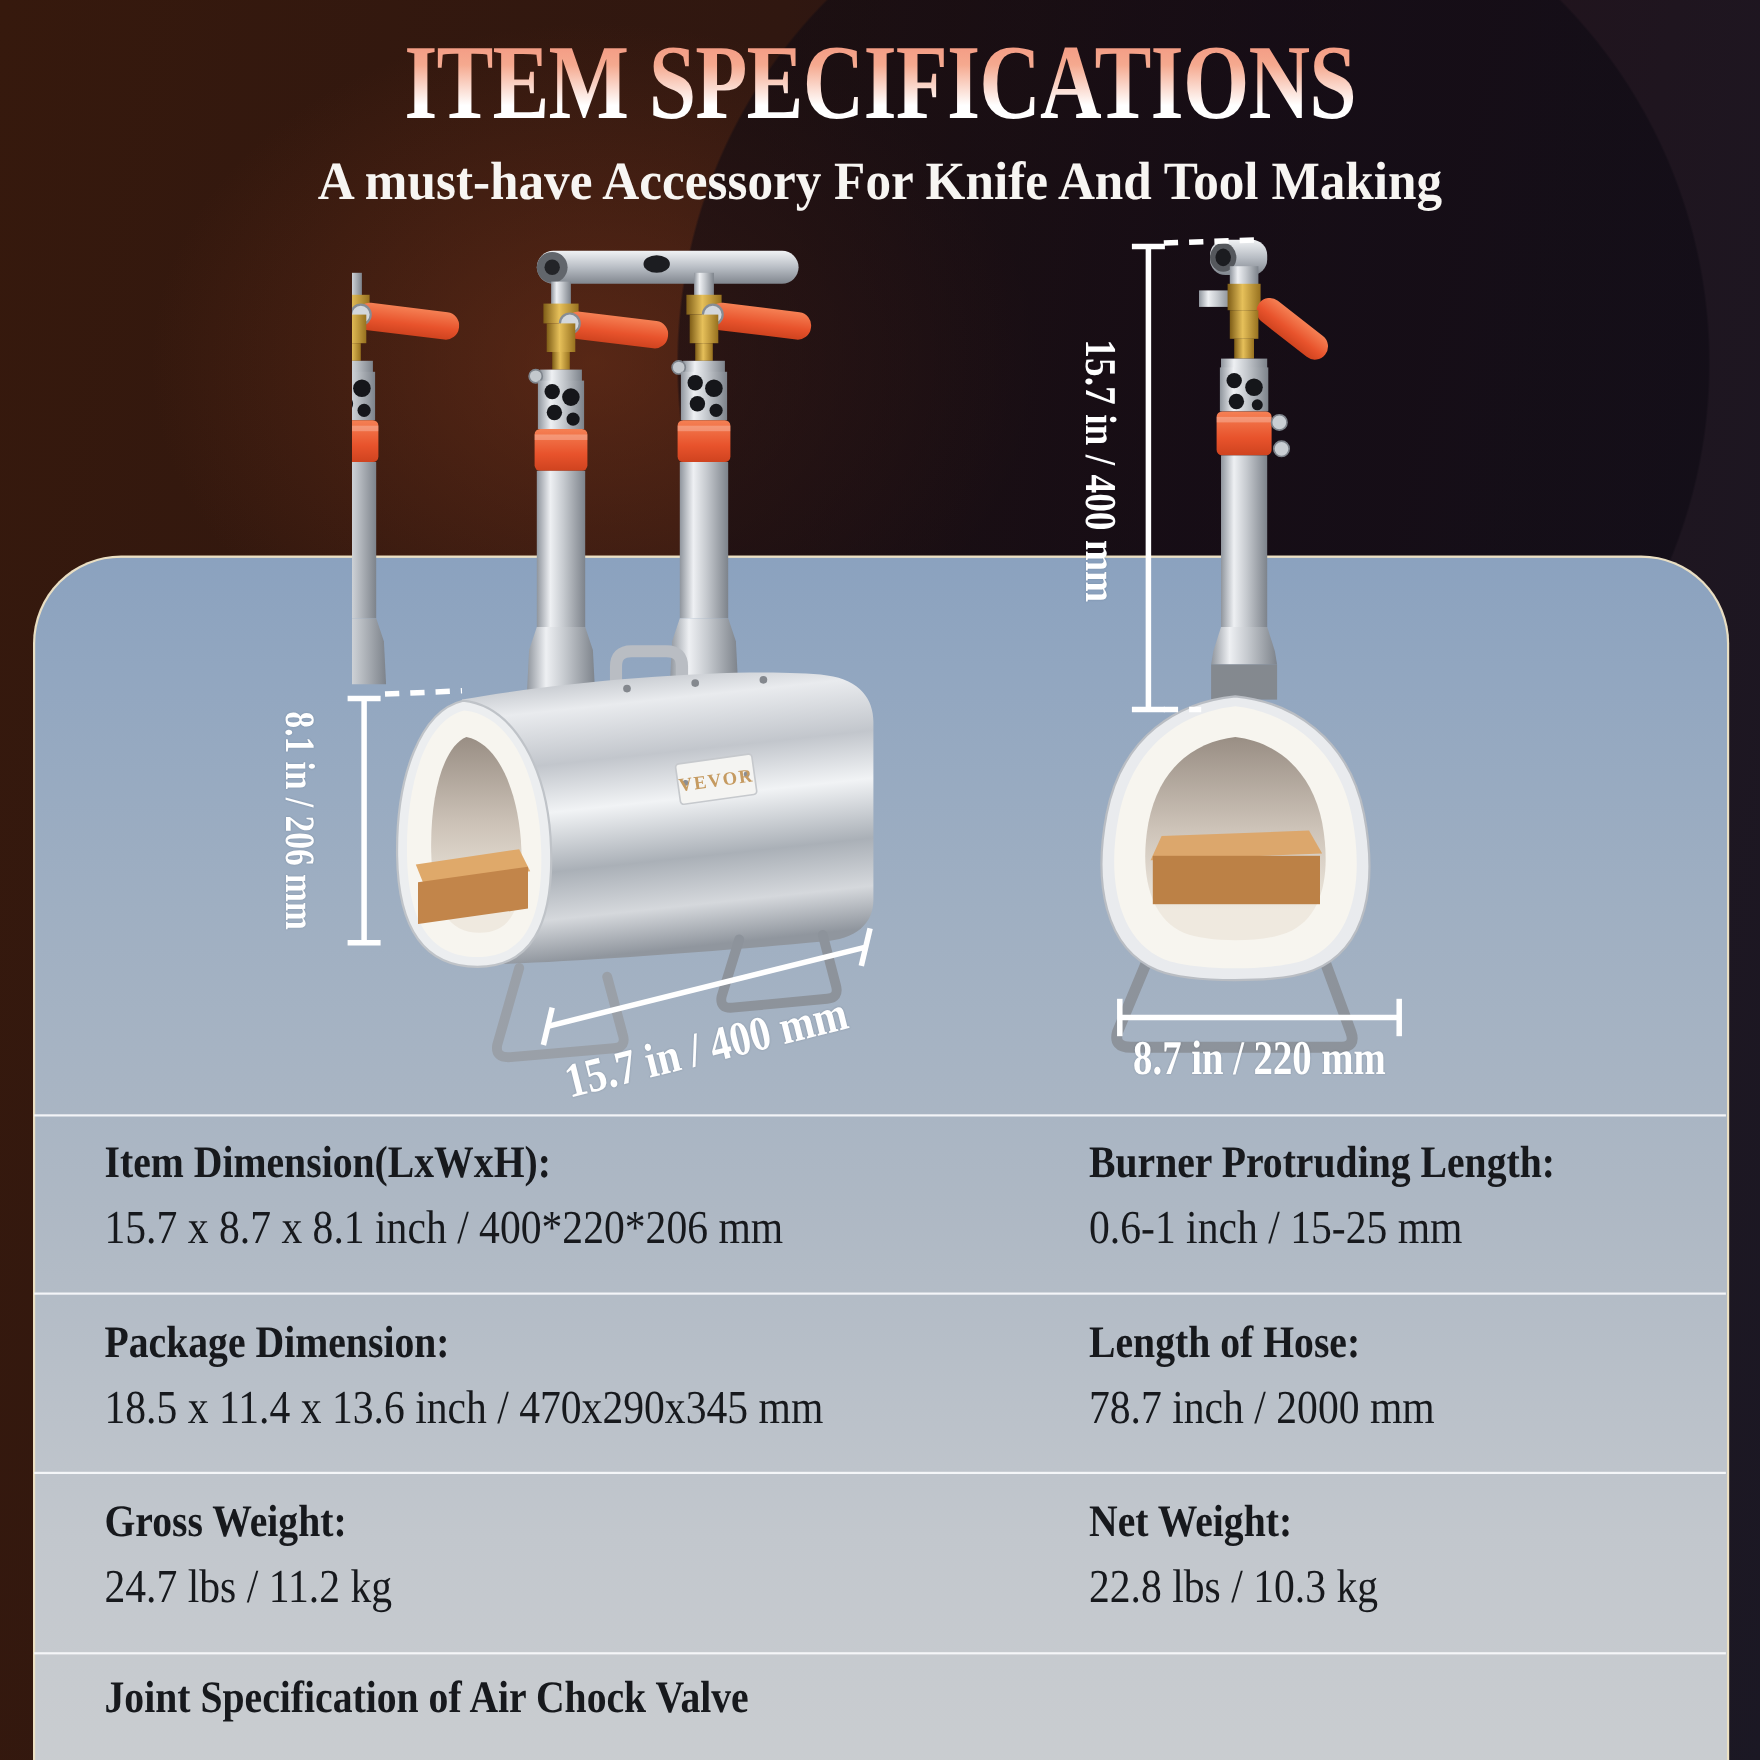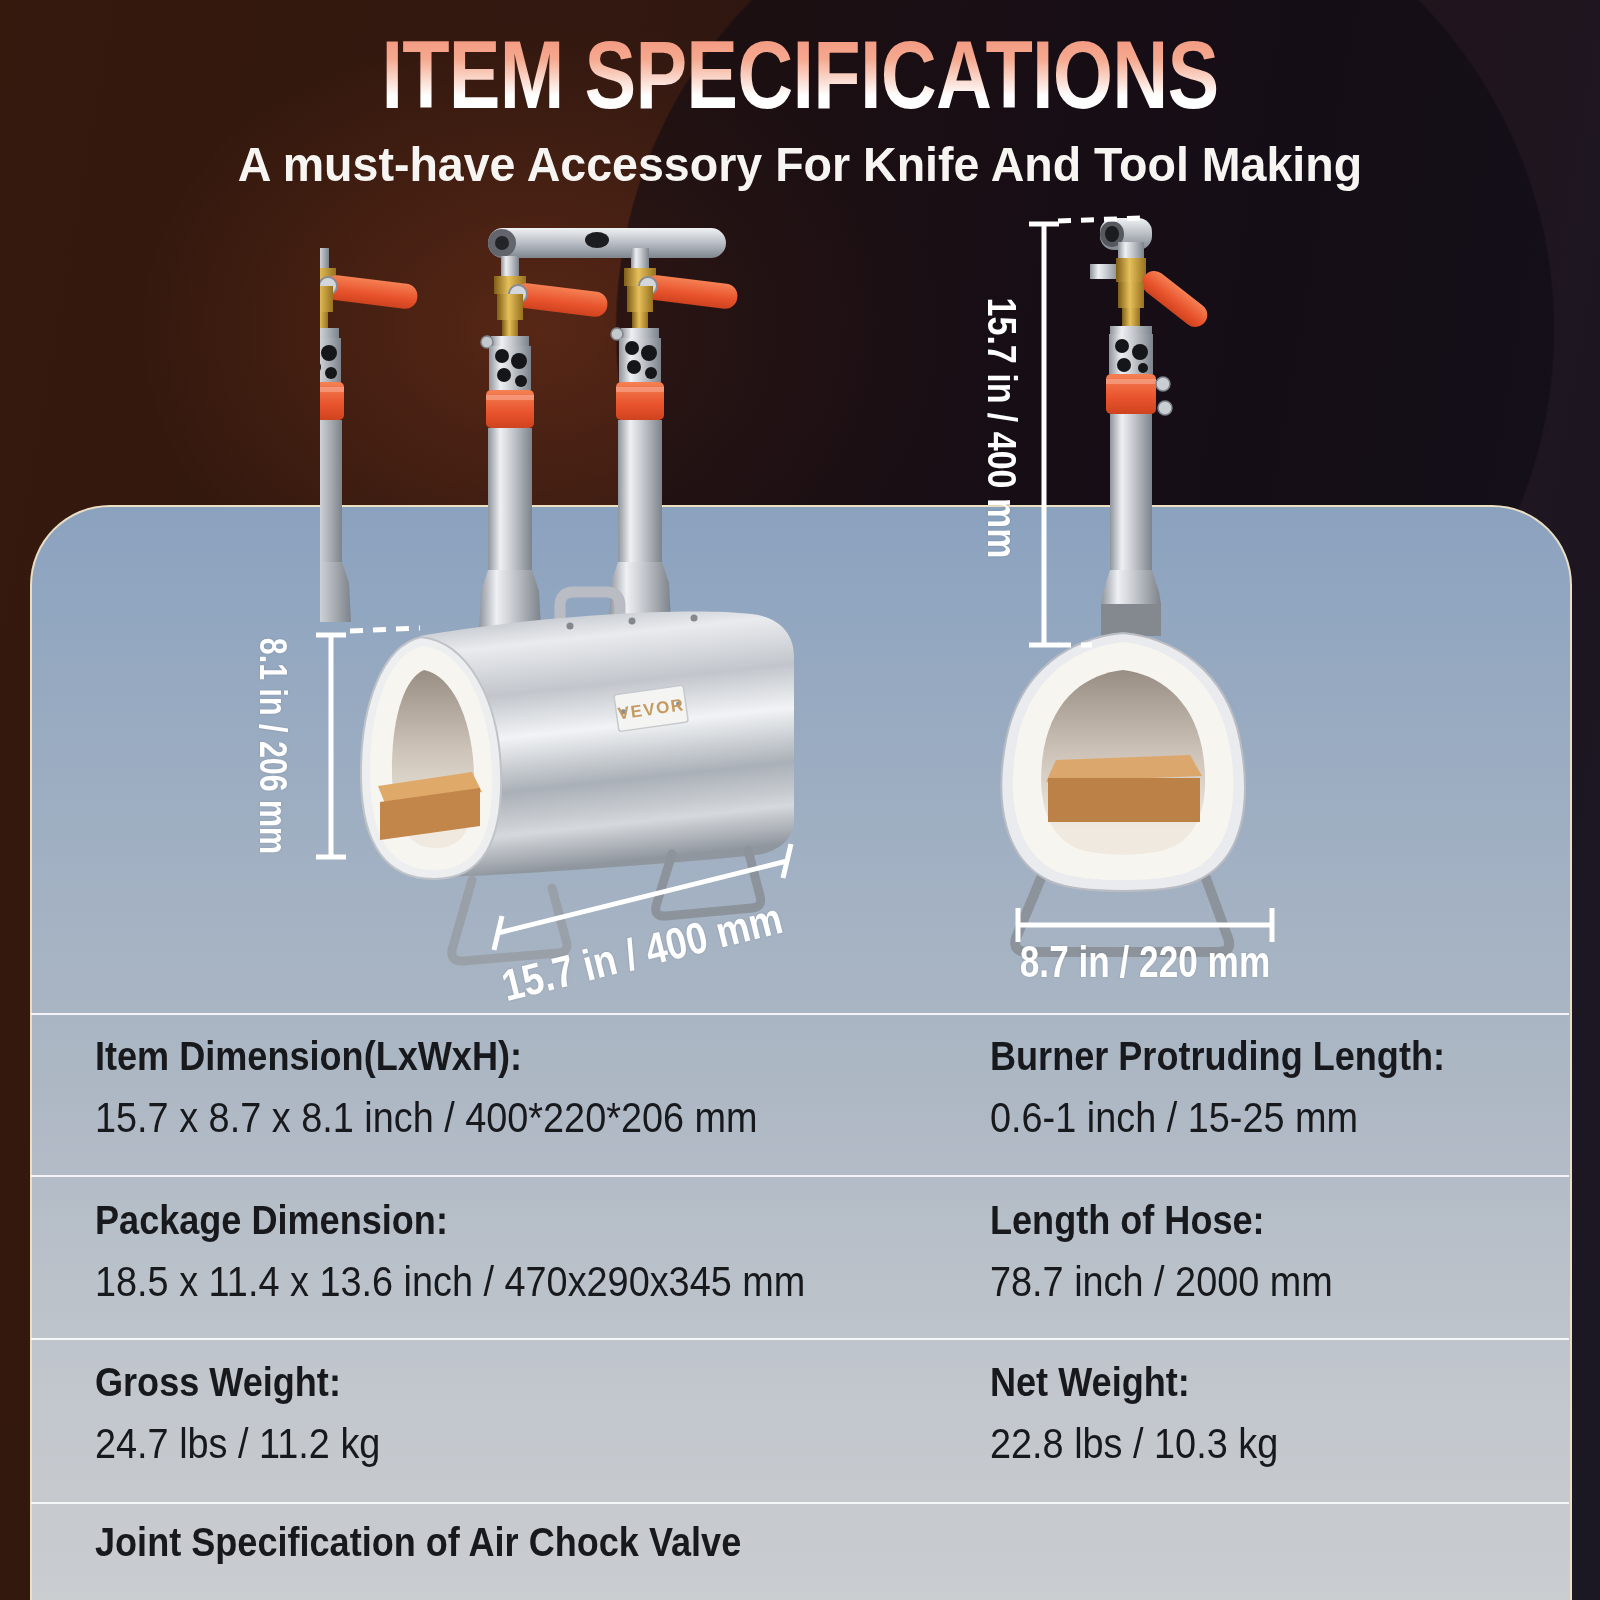--- a/index.html
+++ b/index.html
@@ -1,18 +1,18 @@
 <!DOCTYPE html>
 <html><head>
 <meta charset="utf-8">
 <style>
   html,body{margin:0;padding:0;background:#111;}
   .canvas{
     position:relative;width:1600px;height:1600px;overflow:hidden;
-    font-family:Liberation Sans, sans-serif;
+    font-family:Liberation Serif, serif;
     background:
       radial-gradient(circle 470px at 1085px 330px, rgba(12,9,18,.55) 0 468px, rgba(12,9,18,0) 470px),
       radial-gradient(ellipse 560px 430px at 540px 330px, rgba(126,55,28,.50), rgba(126,55,28,0) 72%),
       linear-gradient(100deg,#36190d 0%,#301710 38%,#23121a 62%,#1b1824 100%);
   }
   .page-title{
     position:absolute;left:0;right:0;top:26px;text-align:center;
     font-size:97px;font-weight:900;letter-spacing:-1px;line-height:1.0;
     transform:scaleX(.80);
     background:linear-gradient(180deg,#f2907a 0%,#f5a98f 34%,#ffffff 72%,#ffffff 100%);

